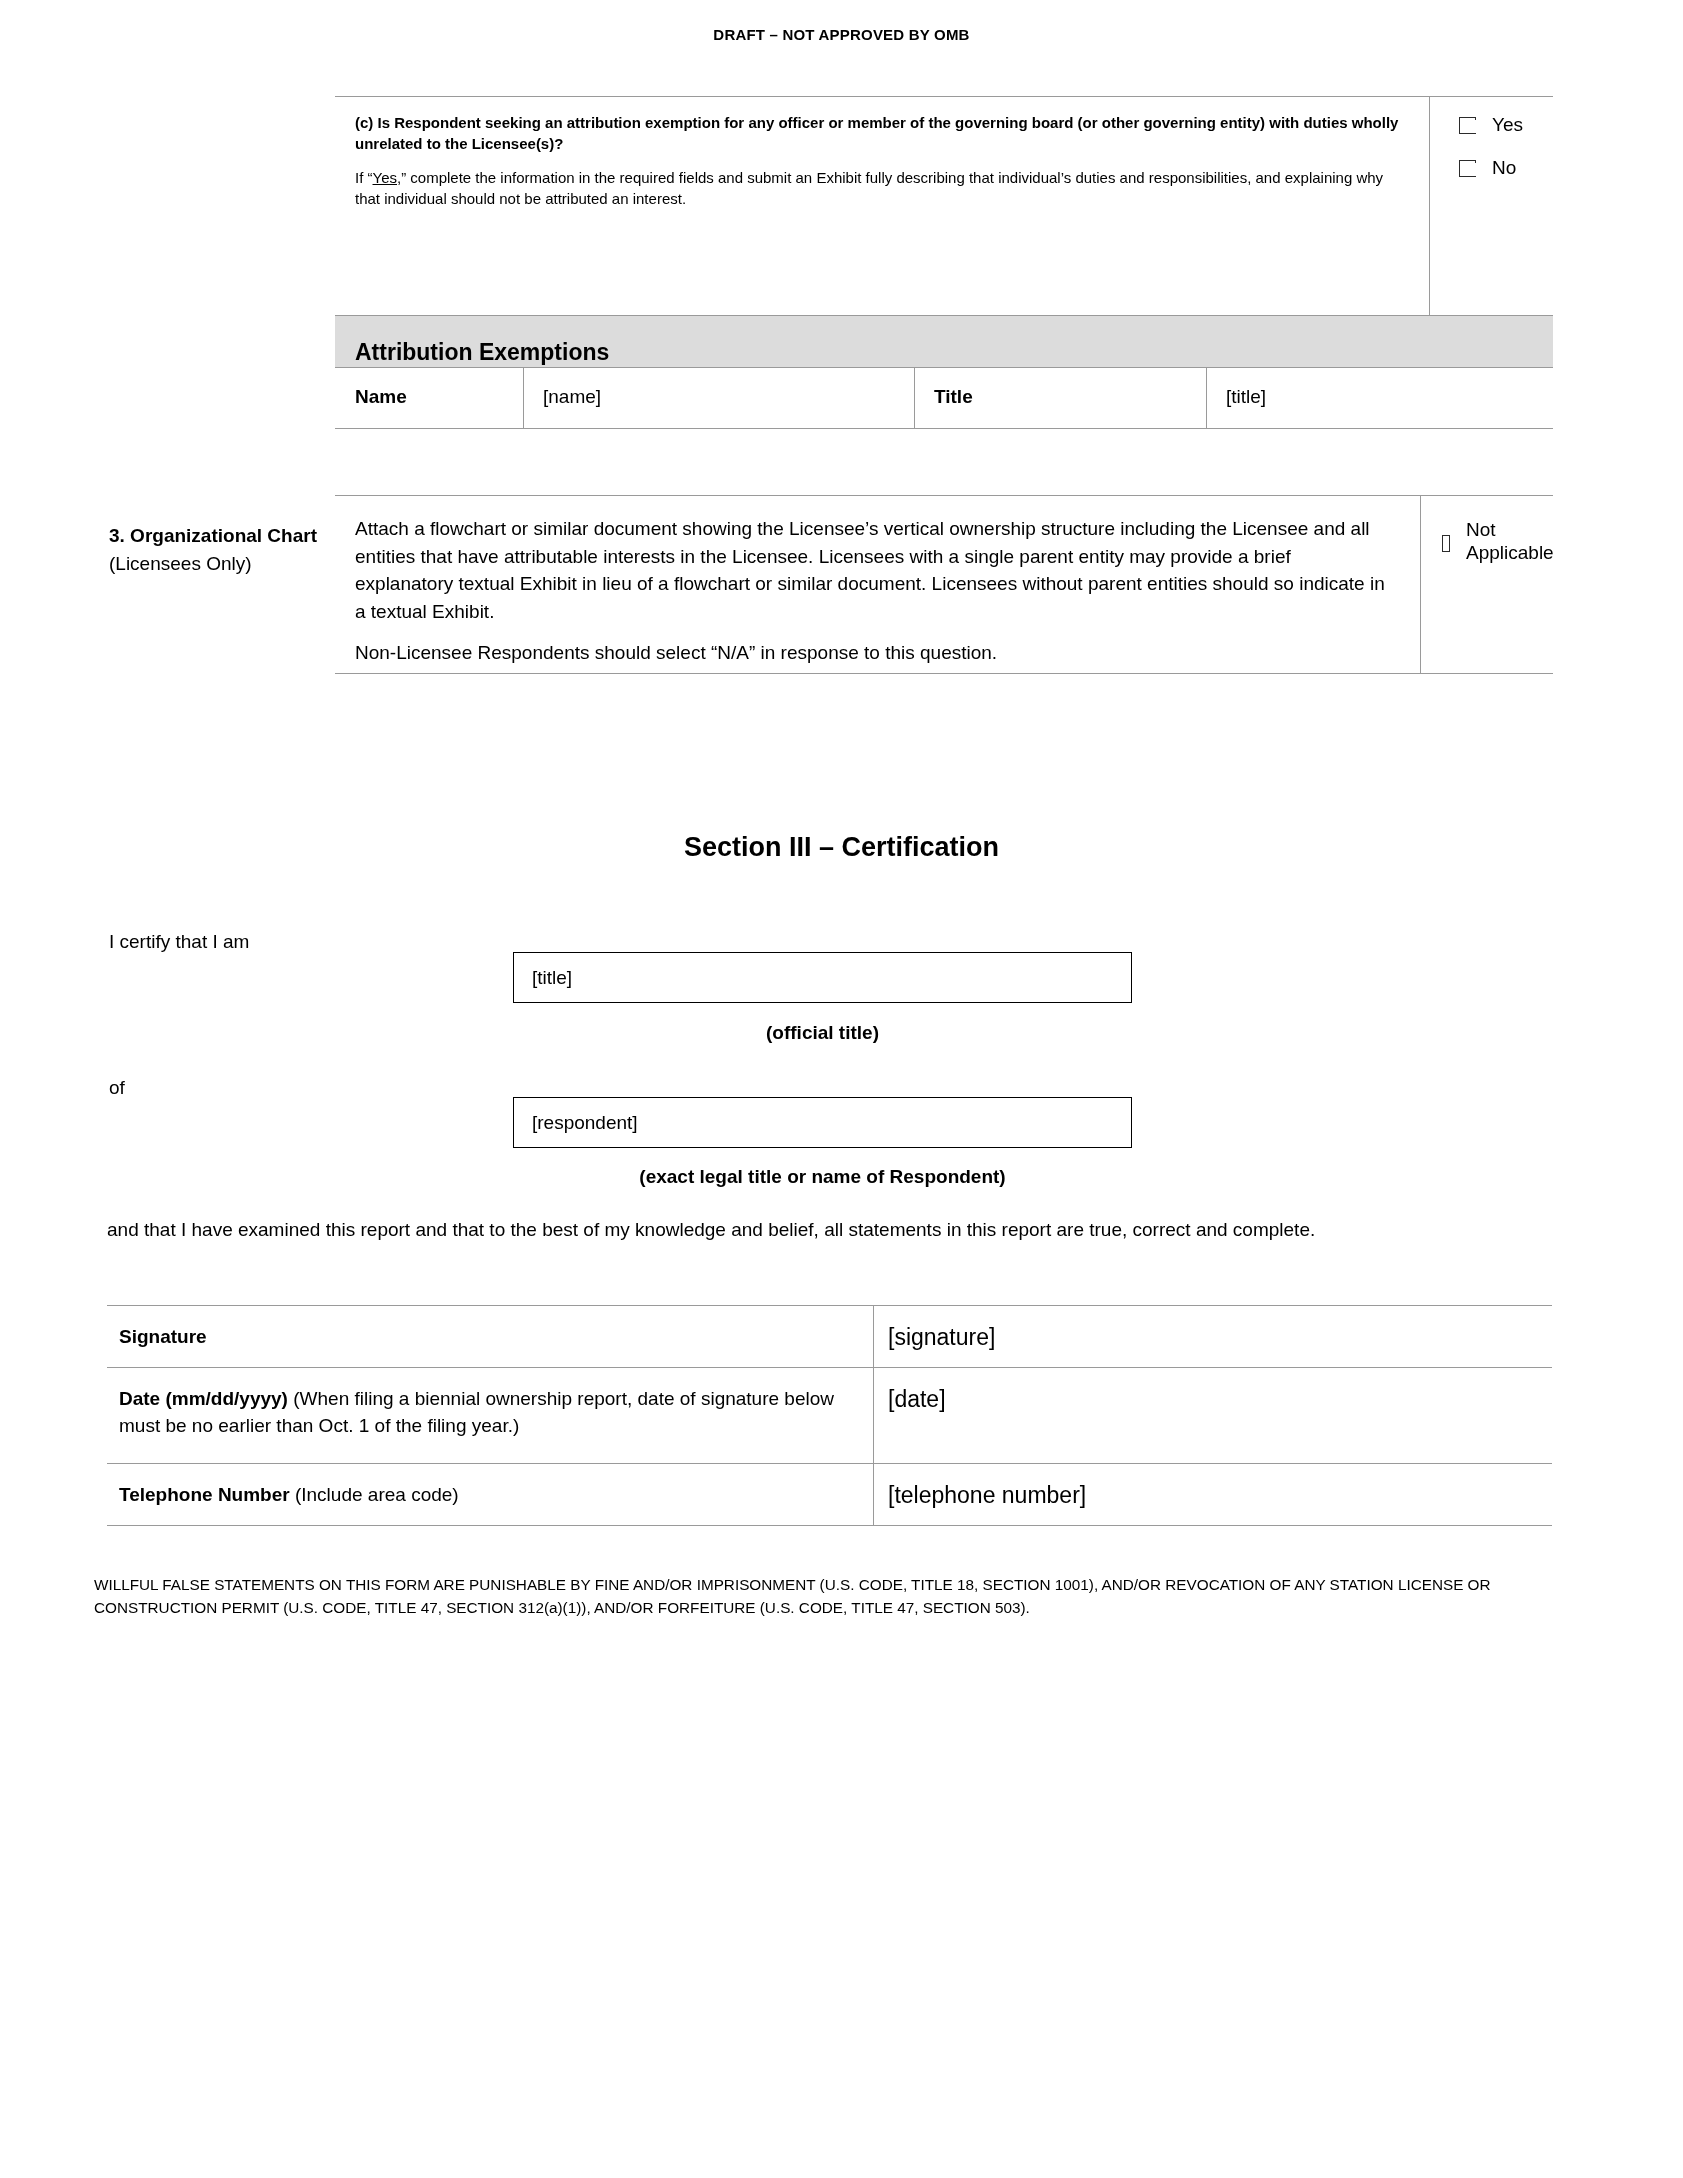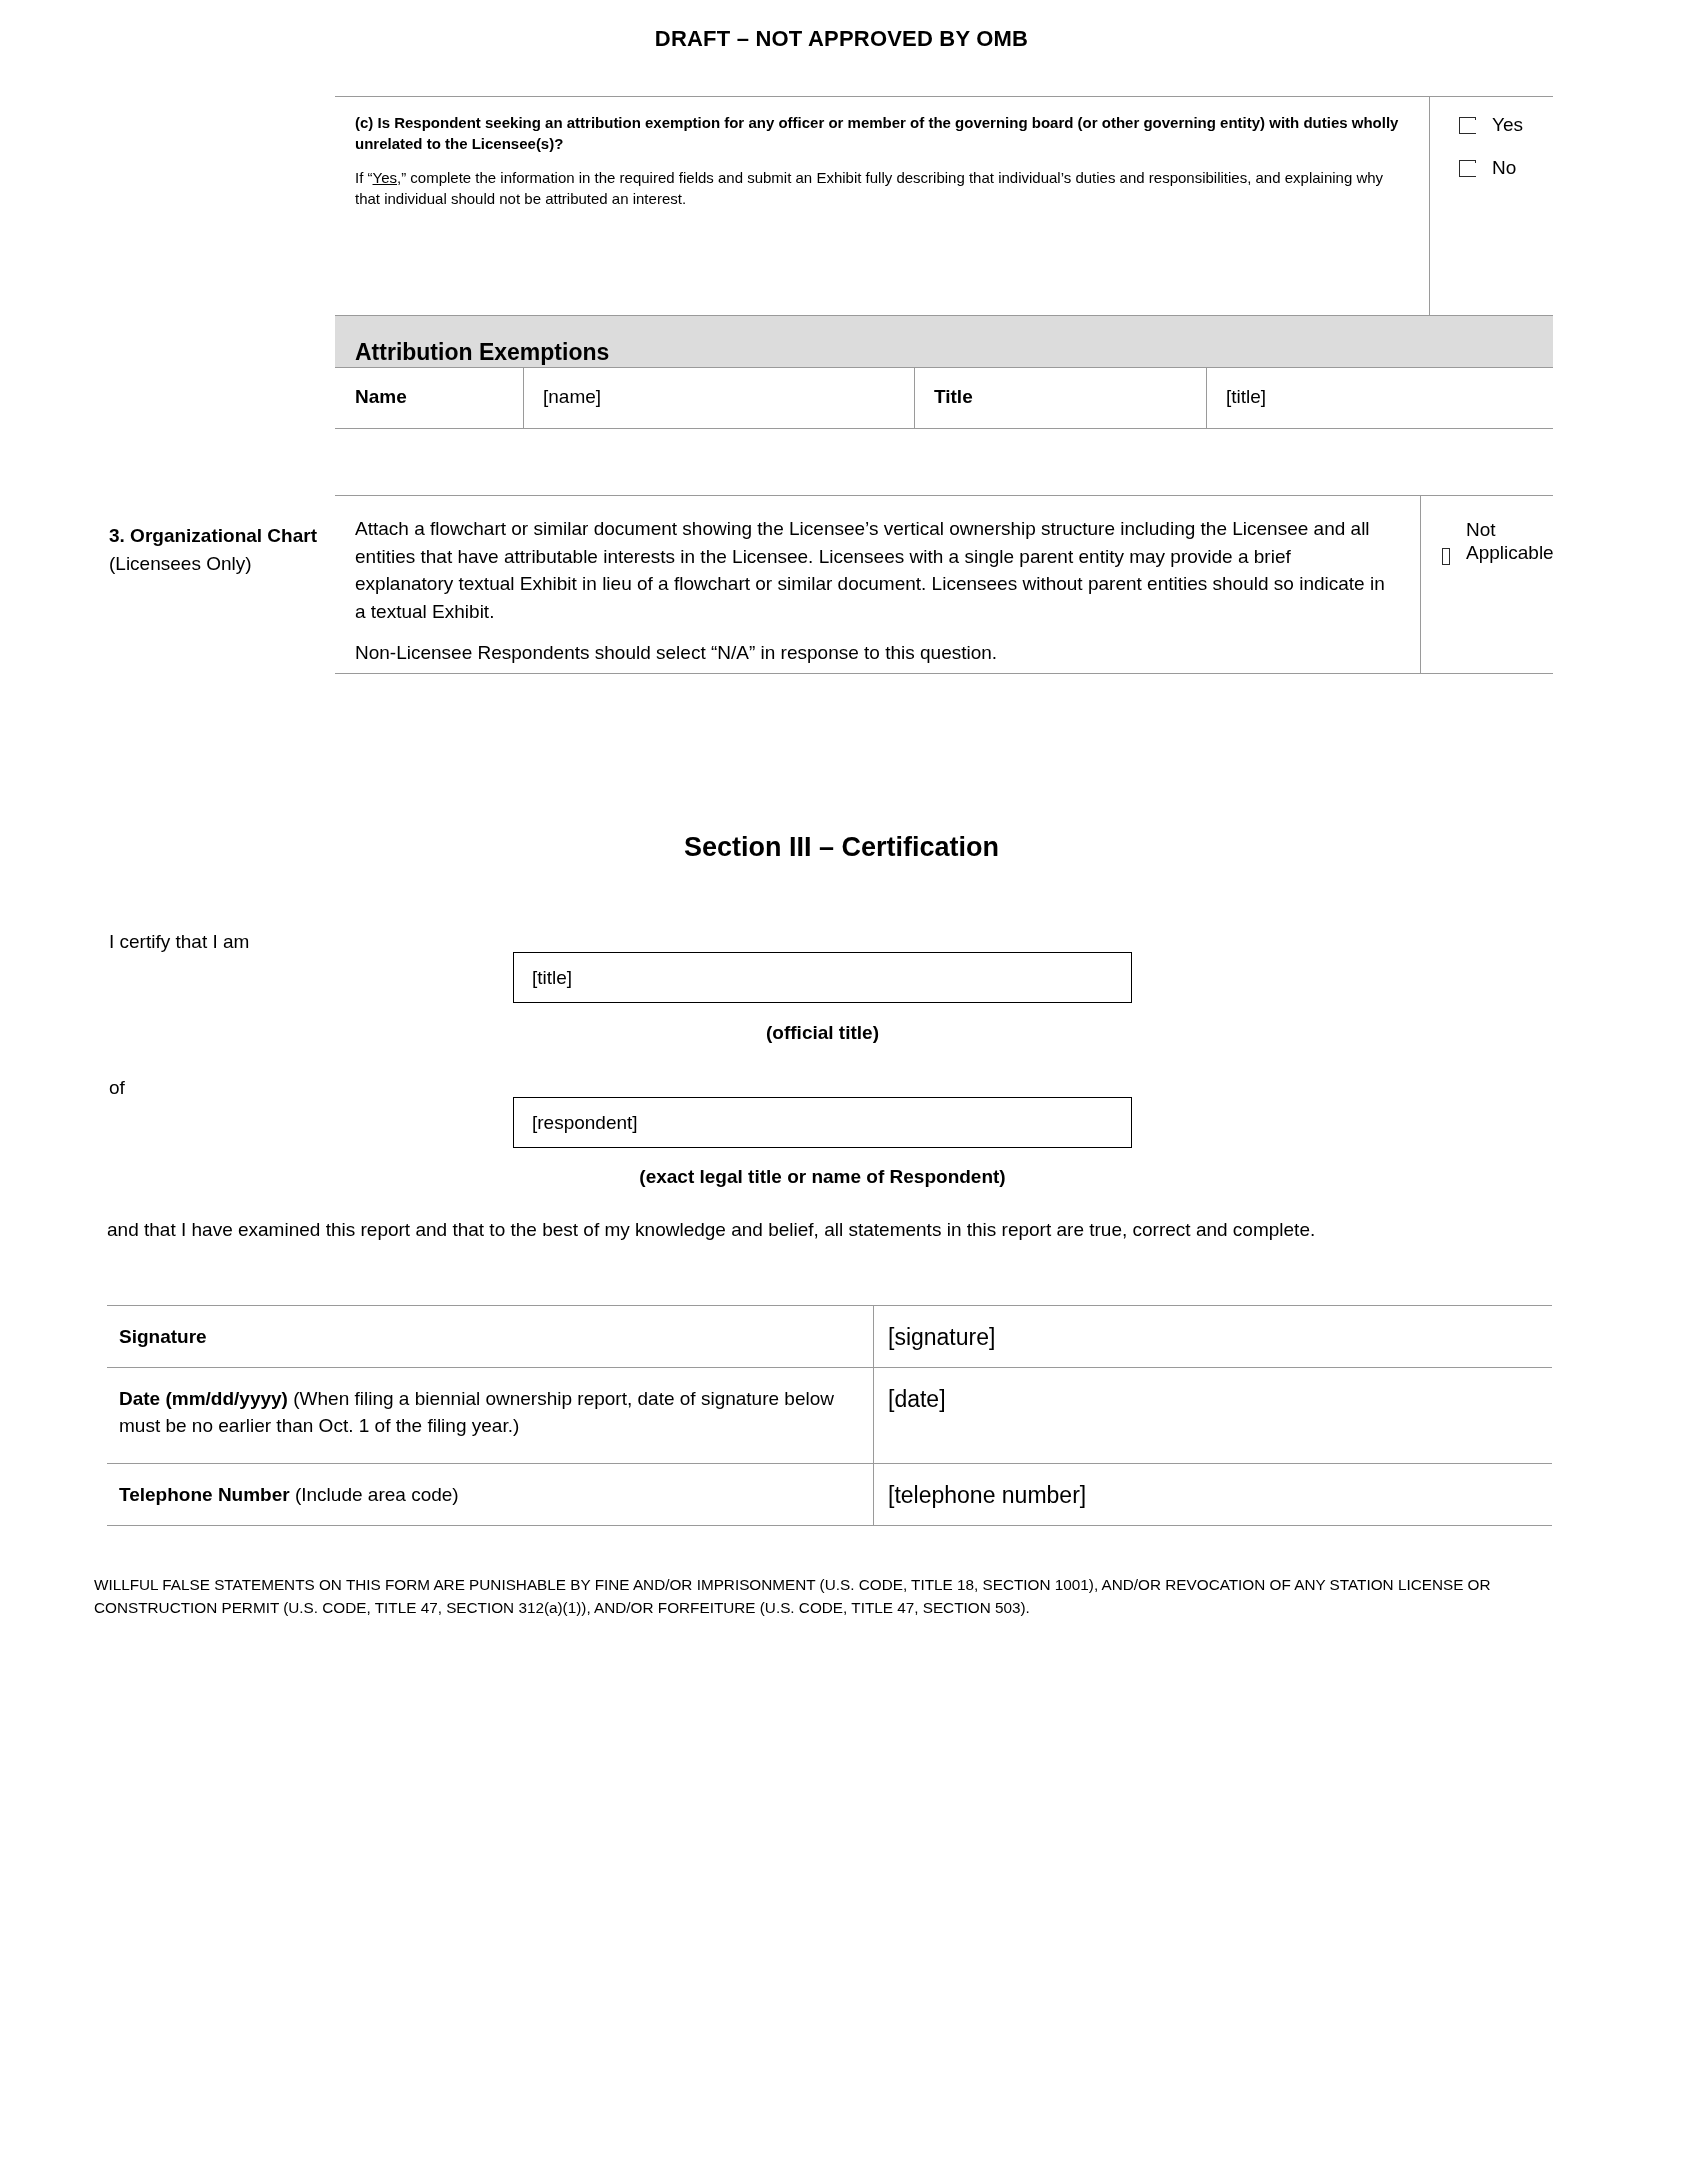--- a/index.html
+++ b/index.html
@@ -20,21 +20,21 @@
     width: 1683px;
     height: 2178px;
     box-sizing: border-box;
     padding: 0;
   }
 
   
   .doc-header {
     text-align: center;
     font-weight: bold;
-    font-size: 22px;
+    font-size: 15px;
     letter-spacing: 0.2px;
     padding-top: 26px;
   }
 
   
   .block {
     position: absolute;
     box-sizing: border-box;
   }
   .hline {
@@ -168,21 +168,21 @@
   }
   .org-text p { margin: 0 0 14px 0; }
   .org-text p:last-child { margin-bottom: 0; }
   .org-na {
     position: absolute;
     left: 1085px;
     top: 0;
     width: 133px;
     padding-top: 24px;
     display: flex;
-    align-items: flex-end;
+    align-items: center;
   }
   .org-na .cb { margin-left: 22px; }
   .org-na .ans-label { width: 87px; }
 
   
   #sec3-title {
     position: absolute;
     left: 0;
     top: 832px;
     width: 1683px;

